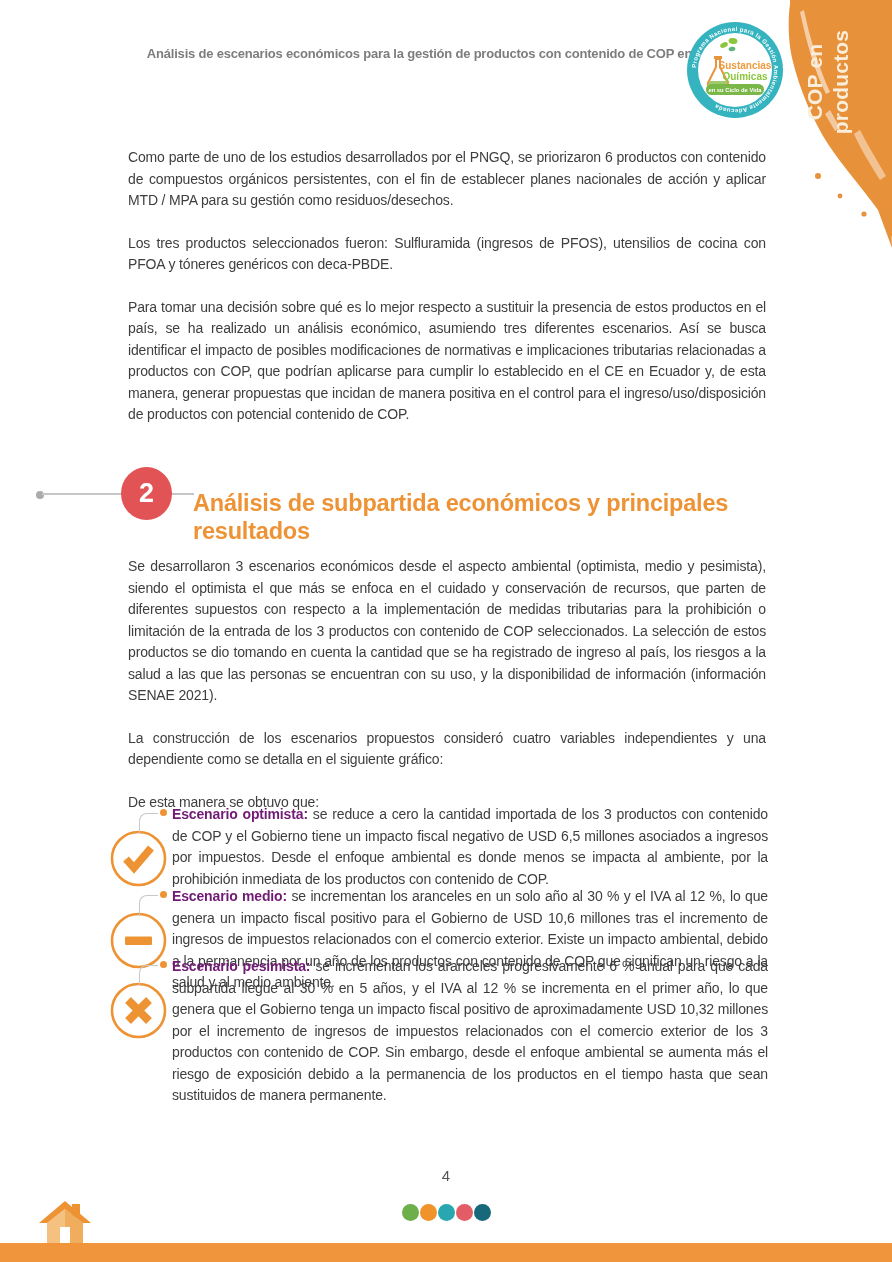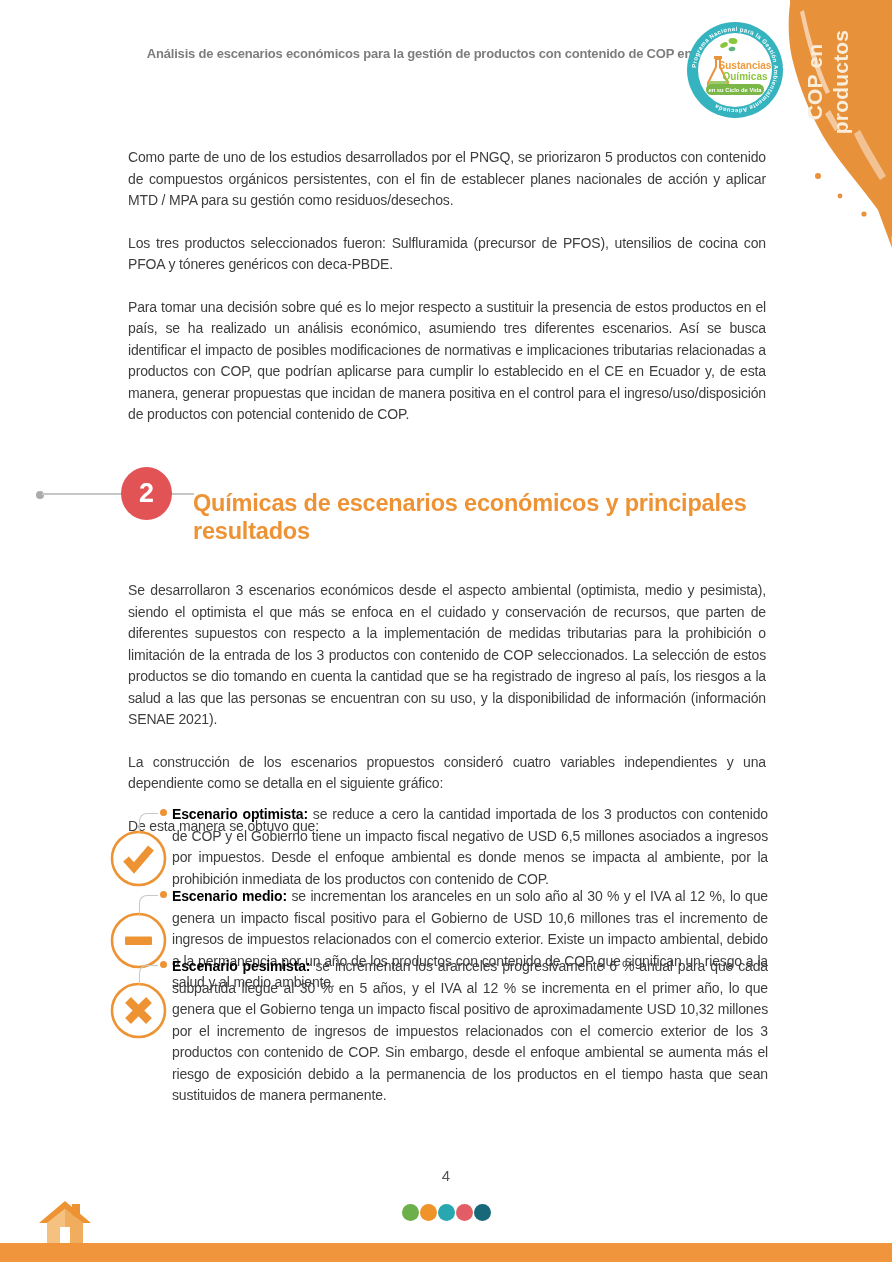--- a/index.html
+++ b/index.html
@@ -40,36 +40,36 @@
     position:absolute; left:121px; top:467px; width:51px; height:53px;
     border-radius:50%; background:#e25356; z-index:2;
     display:flex; align-items:center; justify-content:center;
     color:#ffffff; font-size:27px; font-weight:bold;
   }
   .sec-title{
     position:absolute; left:193px; top:473px; width:580px;
     font-size:23.5px; line-height:28.5px; font-weight:bold; color:#ee9335;
     letter-spacing:-0.2px;
   }
-  .body2{ top:556px;margin-top:24px; }
+  .body2{ top:556px; }
   
   .bullet{ position:absolute; left:110px; width:658px; }
   .b1{ top:804px; } .b2{ top:886px; } .b3{ top:956px; }
   .bullet .icon-wrap{ position:absolute; left:0; top:26px; width:57px; height:57px;}
   .bullet .connector{
     position:absolute; left:29px; top:9px; width:18px; height:20px;
     border-left:1.5px solid #c9c9c9; border-top:1.5px solid #c9c9c9;
     border-top-left-radius:8px;
   }
   .bullet .conn-dot{
     position:absolute; left:50px; top:5px; width:7px; height:7px;
     border-radius:50%; background:#ee9334;
   }
   .bullet p.body{ margin:0 0 0 62px; }
-  .bullet b{ color:#000000; }
+  .bullet b{ color:#701a75; }
   
   .page-num{ position:absolute; left:0; top:1167px; width:892px;
     text-align:center; font-size:15px; color:#555555;}
   .dots{ position:absolute; left:0; top:1204px; width:892px;
     display:flex; justify-content:center; gap:1px;}
   .dots span{ width:17px; height:17px; border-radius:50%; display:block;}
   .footer-bar{ position:absolute; left:0; bottom:0; width:892px; height:19px;
     background:#f0953b;}
   .house{ position:absolute; left:36px; top:1199px; width:58px; height:45px; z-index:2;}
 </style>
@@ -117,31 +117,31 @@
       <ellipse cx="47" cy="20" rx="4.5" ry="3" transform="rotate(10 47 20)"></ellipse>
       <ellipse cx="46" cy="28" rx="3.4" ry="2.2" transform="rotate(-10 46 28)" fill="#5BB47E"></ellipse>
     </g>
     <text x="59" y="48" text-anchor="middle" font-size="10" font-weight="bold" fill="#F09A3E" font-family="Liberation Sans, sans-serif">Sustancias</text>
     <text x="59" y="59" text-anchor="middle" font-size="10" font-weight="bold" fill="#8CC63F" font-family="Liberation Sans, sans-serif">Químicas</text>
     <rect x="20" y="63" width="58" height="11" rx="5.5" fill="#7AB648"></rect>
     <text x="49" y="71" text-anchor="middle" font-size="5.8" font-weight="bold" fill="#ffffff" font-family="Liberation Sans, sans-serif">en su Ciclo de Vida</text>
   </svg>
 
   <div class="col intro">
-    <p class="body">Como parte de uno de los estudios desarrollados por el PNGQ, se priorizaron 5 productos con contenido de compuestos orgánicos persistentes, con el fin de establecer planes nacionales de acción y aplicar MTD / MPA para su gestión como residuos/desechos.</p>
-    <p class="body">Los tres productos seleccionados fueron: Sulfluramida (precursor de PFOS), utensilios de cocina con PFOA y tóneres genéricos con deca-PBDE.</p>
+    <p class="body">Como parte de uno de los estudios desarrollados por el PNGQ, se priorizaron 6 productos con contenido de compuestos orgánicos persistentes, con el fin de establecer planes nacionales de acción y aplicar MTD / MPA para su gestión como residuos/desechos.</p>
+    <p class="body">Los tres productos seleccionados fueron: Sulfluramida (ingresos de PFOS), utensilios de cocina con PFOA y tóneres genéricos con deca-PBDE.</p>
     <p class="body">Para tomar una decisión sobre qué es lo mejor respecto a sustituir la presencia de estos productos en el país, se ha realizado un análisis económico, asumiendo tres diferentes escenarios. Así se busca identificar el impacto de posibles modificaciones de normativas e implicaciones tributarias relacionadas a productos con COP, que podrían aplicarse para cumplir lo establecido en el CE en Ecuador y, de esta manera, generar propuestas que incidan de manera positiva en el control para el ingreso/uso/disposición de productos con potencial contenido de COP.</p>
   </div>
 
   <div class="rule-dot"></div>
   <div class="rule-line"></div>
   <div class="sec-circle">
     <span>2</span>
   </div>
-  <h1 class="sec-title">Químicas de escenarios económicos y principales resultados</h1>
+  <h1 class="sec-title">Análisis de subpartida económicos y principales resultados</h1>
 
   <div class="col body2">
     <p class="body">Se desarrollaron 3 escenarios económicos desde el aspecto ambiental (optimista, medio y pesimista), siendo el optimista el que más se enfoca en el cuidado y conservación de recursos, que parten de diferentes supuestos con respecto a la implementación de medidas tributarias para la prohibición o limitación de la entrada de los 3 productos con contenido de COP seleccionados. La selección de estos productos se dio tomando en cuenta la cantidad que se ha registrado de ingreso al país, los riesgos a la salud a las que las personas se encuentran con su uso, y la disponibilidad de información (información SENAE 2021).</p>
     <p class="body">La construcción de los escenarios propuestos consideró cuatro variables independientes y una dependiente como se detalla en el siguiente gráfico:</p>
     <p class="body">De esta manera se obtuvo que:</p>
   </div>
 
   <div class="bullet b1">
     <svg class="icon-wrap" viewBox="0 0 57 57" aria-hidden="true">
       <circle cx="28.5" cy="28.5" r="26.5" fill="#ffffff" stroke="#EE9334" stroke-width="2.6"></circle>

